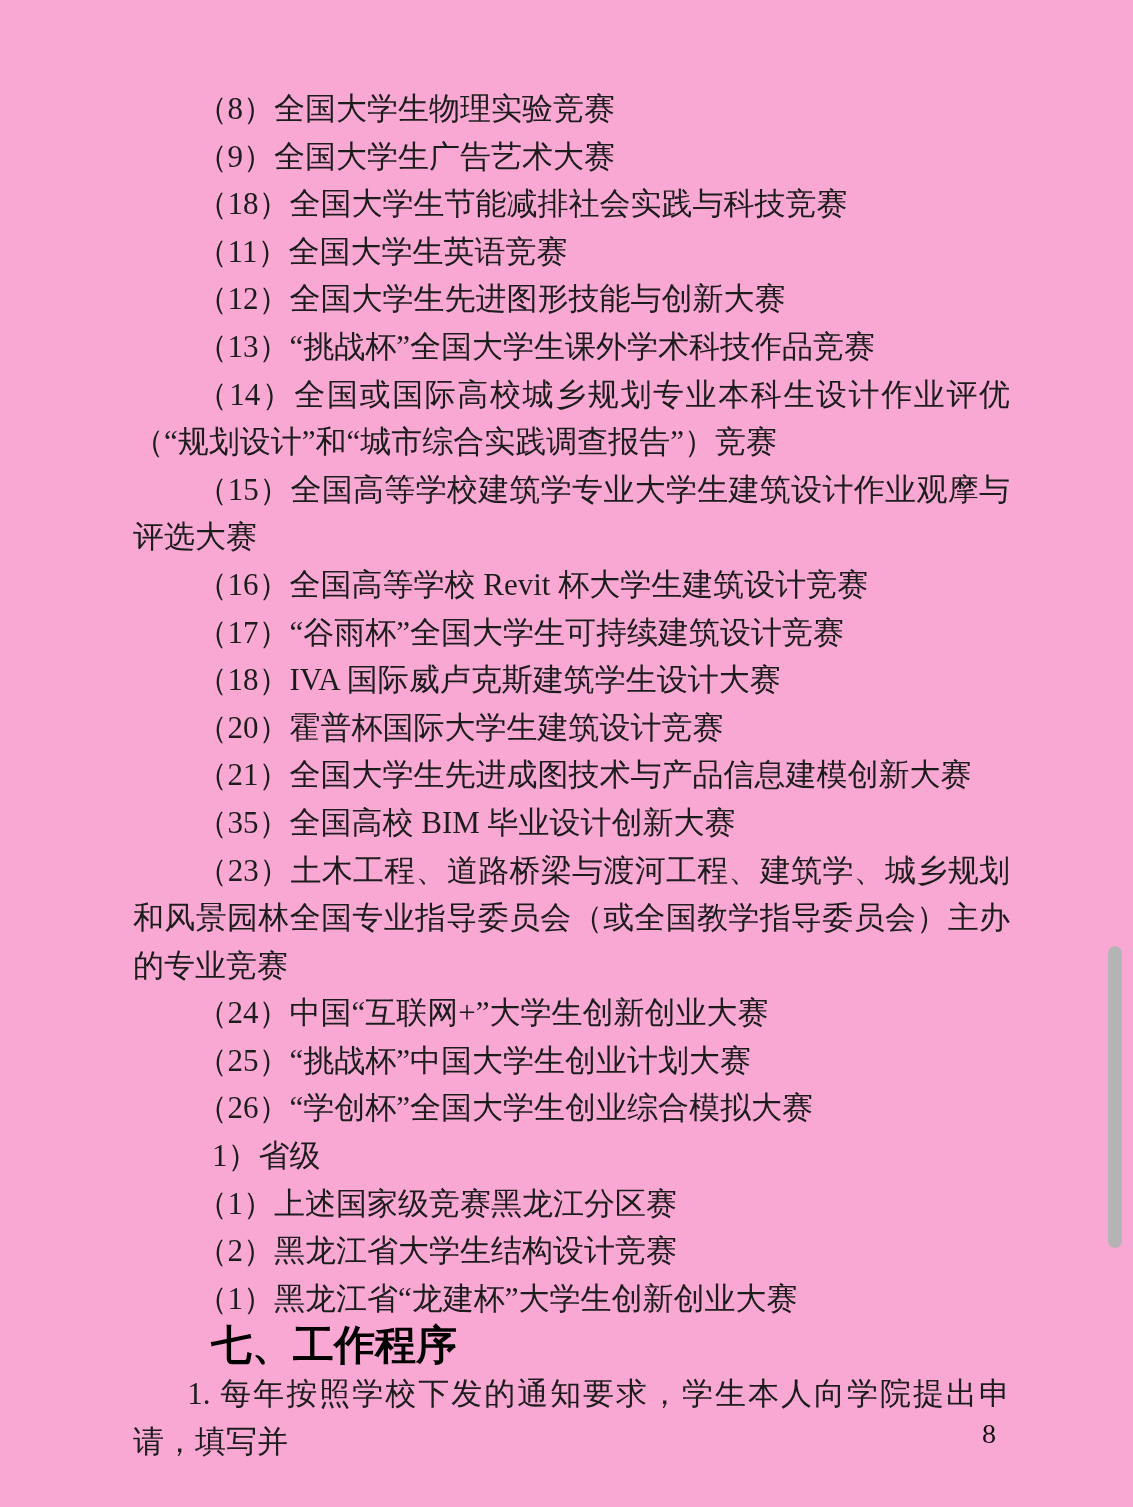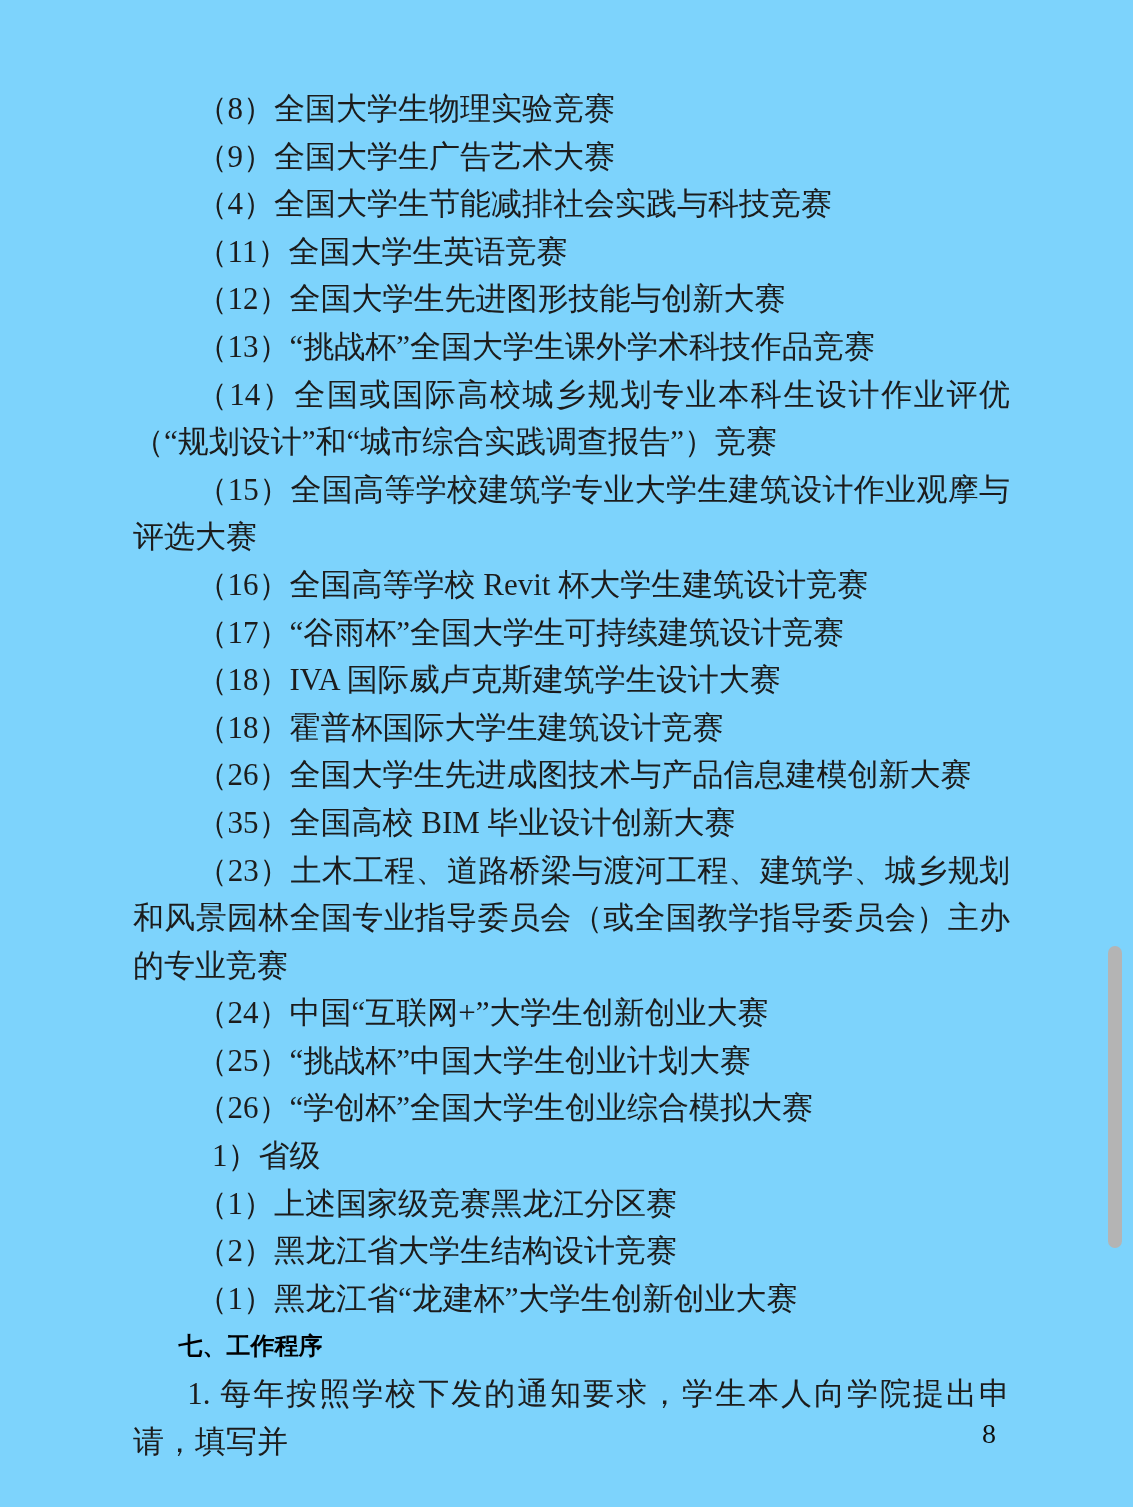--- a/index.html
+++ b/index.html
@@ -5,41 +5,41 @@
   * { margin: 0; padding: 0; box-sizing: border-box; }
   html, body {
     width: 1133px; height: 1507px;
     background: #ffffff;
     font-family: "Liberation Serif", "DejaVu Serif", serif;
     overflow: hidden;
   }
   .page {
     position: relative;
     width: 1133px; height: 1507px;
-    background: #7dd3fc;
+    background: #f9a8d4;
   }
   .content {
     position: absolute;
     left: 133px; top: 85px;
     width: 877px;
     color: #1c1c1c;
     font-size: 31px;
     line-height: 47.6px;
     text-align: justify;
   }
   .para { margin: 0; }
   .para.item { text-indent: 2.05em; }
   .para.subheading { text-indent: 2.55em; }
   .para.body { text-indent: 1.75em; }
   .para.heading {
     text-indent: 1.9em;
     font-family: "Liberation Sans", "DejaVu Sans", sans-serif;
     font-weight: bold;
     color: #000000;
-    font-size: 24px;
+    font-size: 41px;
   }
   .page-number {
     position: absolute;
     left: 982px; top: 1418px;
     font-size: 28px;
     color: #111111;
     font-family: "Liberation Serif", "DejaVu Serif", serif;
   }
   .scrollbar-thumb {
     position: absolute;
@@ -50,31 +50,31 @@
   }
 </style>
 </head>
 <body>
 
 <div class="page">
 
   <div class="content" id="content">
       <p class="para item">（8）全国大学生物理实验竞赛</p>
       <p class="para item">（9）全国大学生广告艺术大赛</p>
-      <p class="para item">（4）全国大学生节能减排社会实践与科技竞赛</p>
+      <p class="para item">（18）全国大学生节能减排社会实践与科技竞赛</p>
       <p class="para item">（11）全国大学生英语竞赛</p>
       <p class="para item">（12）全国大学生先进图形技能与创新大赛</p>
       <p class="para item">（13）“挑战杯”全国大学生课外学术科技作品竞赛</p>
       <p class="para item">（14）全国或国际高校城乡规划专业本科生设计作业评优（“规划设计”和“城市综合实践调查报告”）竞赛</p>
       <p class="para item">（15）全国高等学校建筑学专业大学生建筑设计作业观摩与评选大赛</p>
       <p class="para item">（16）全国高等学校 Revit 杯大学生建筑设计竞赛</p>
       <p class="para item">（17）“谷雨杯”全国大学生可持续建筑设计竞赛</p>
       <p class="para item">（18）IVA 国际威卢克斯建筑学生设计大赛</p>
-      <p class="para item">（18）霍普杯国际大学生建筑设计竞赛</p>
-      <p class="para item">（26）全国大学生先进成图技术与产品信息建模创新大赛</p>
+      <p class="para item">（20）霍普杯国际大学生建筑设计竞赛</p>
+      <p class="para item">（21）全国大学生先进成图技术与产品信息建模创新大赛</p>
       <p class="para item">（35）全国高校 BIM 毕业设计创新大赛</p>
       <p class="para item">（23）土木工程、道路桥梁与渡河工程、建筑学、城乡规划和风景园林全国专业指导委员会（或全国教学指导委员会）主办的专业竞赛</p>
       <p class="para item">（24）中国“互联网+”大学生创新创业大赛</p>
       <p class="para item">（25）“挑战杯”中国大学生创业计划大赛</p>
       <p class="para item">（26）“学创杯”全国大学生创业综合模拟大赛</p>
       <p class="para subheading">1）省级</p>
       <p class="para item">（1）上述国家级竞赛黑龙江分区赛</p>
       <p class="para item">（2）黑龙江省大学生结构设计竞赛</p>
       <p class="para item">（1）黑龙江省“龙建杯”大学生创新创业大赛</p>
       <p class="para heading">七、工作程序</p>

